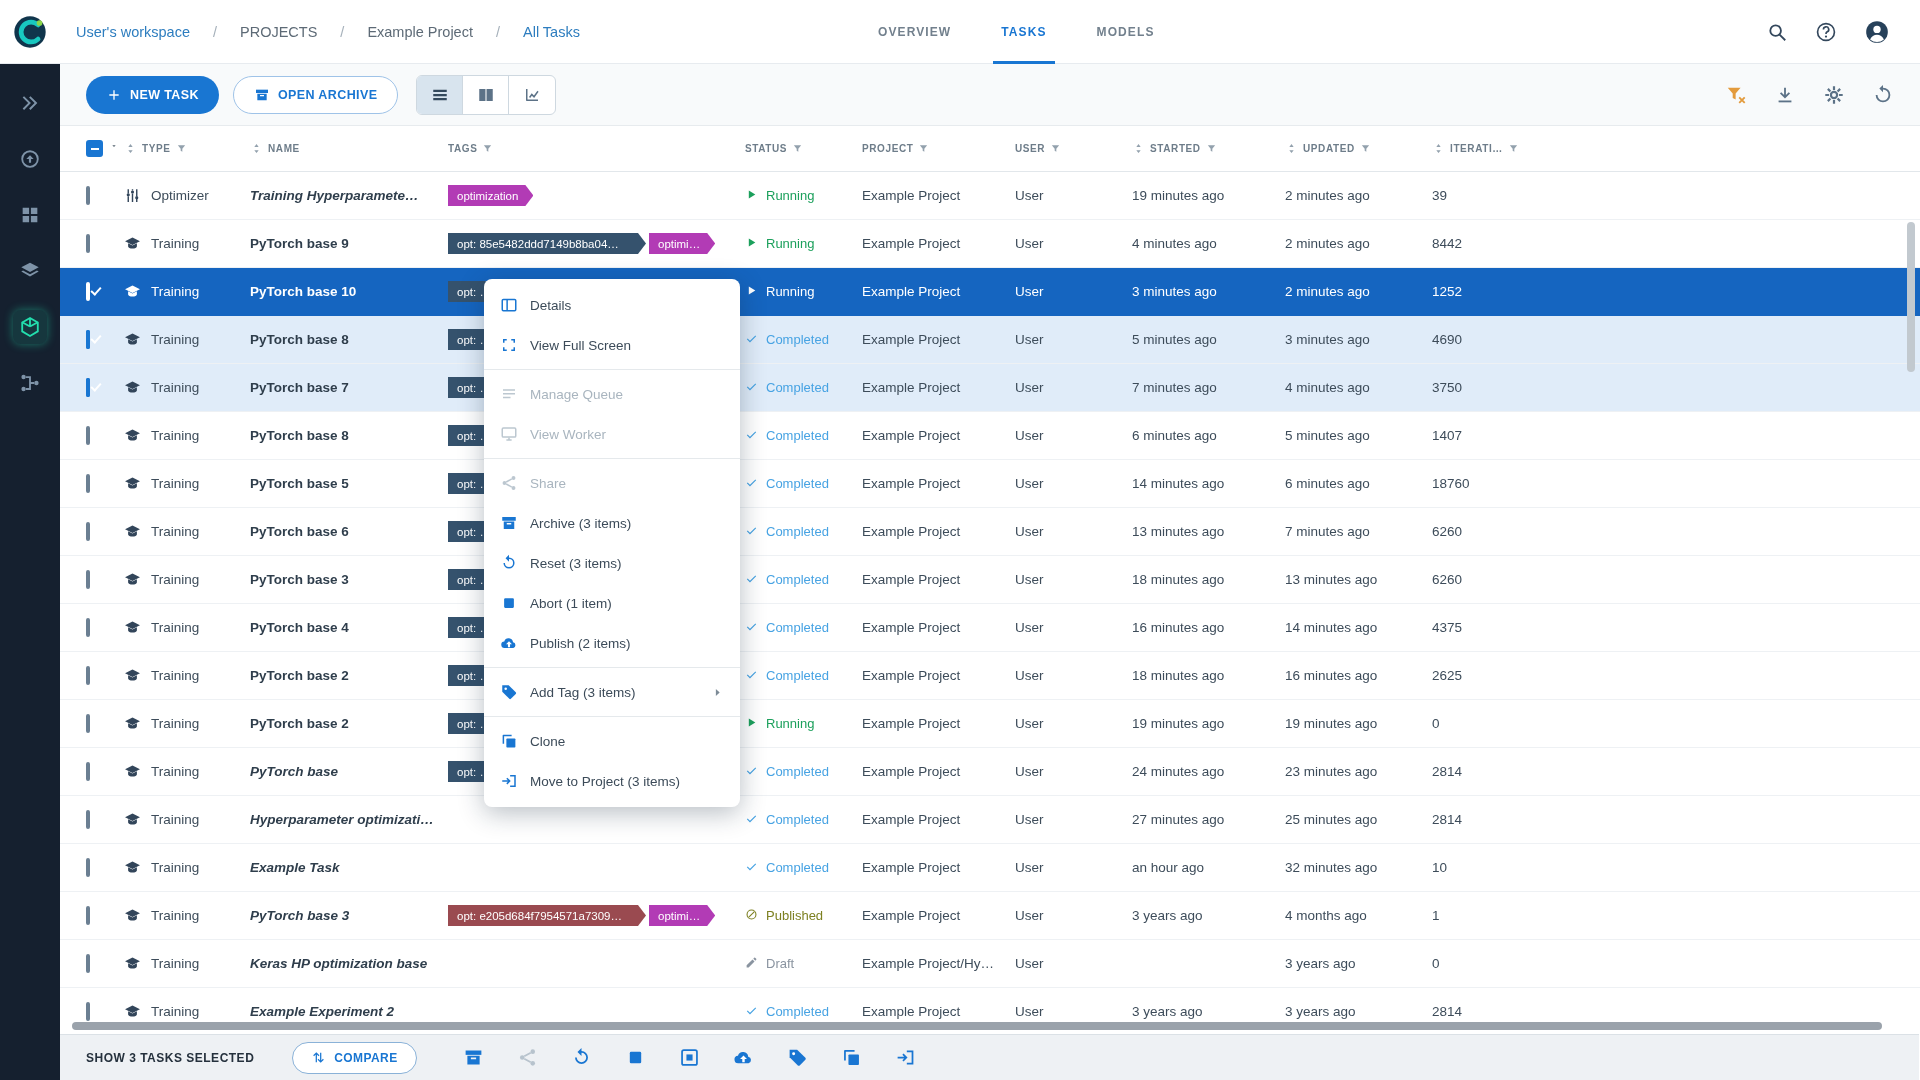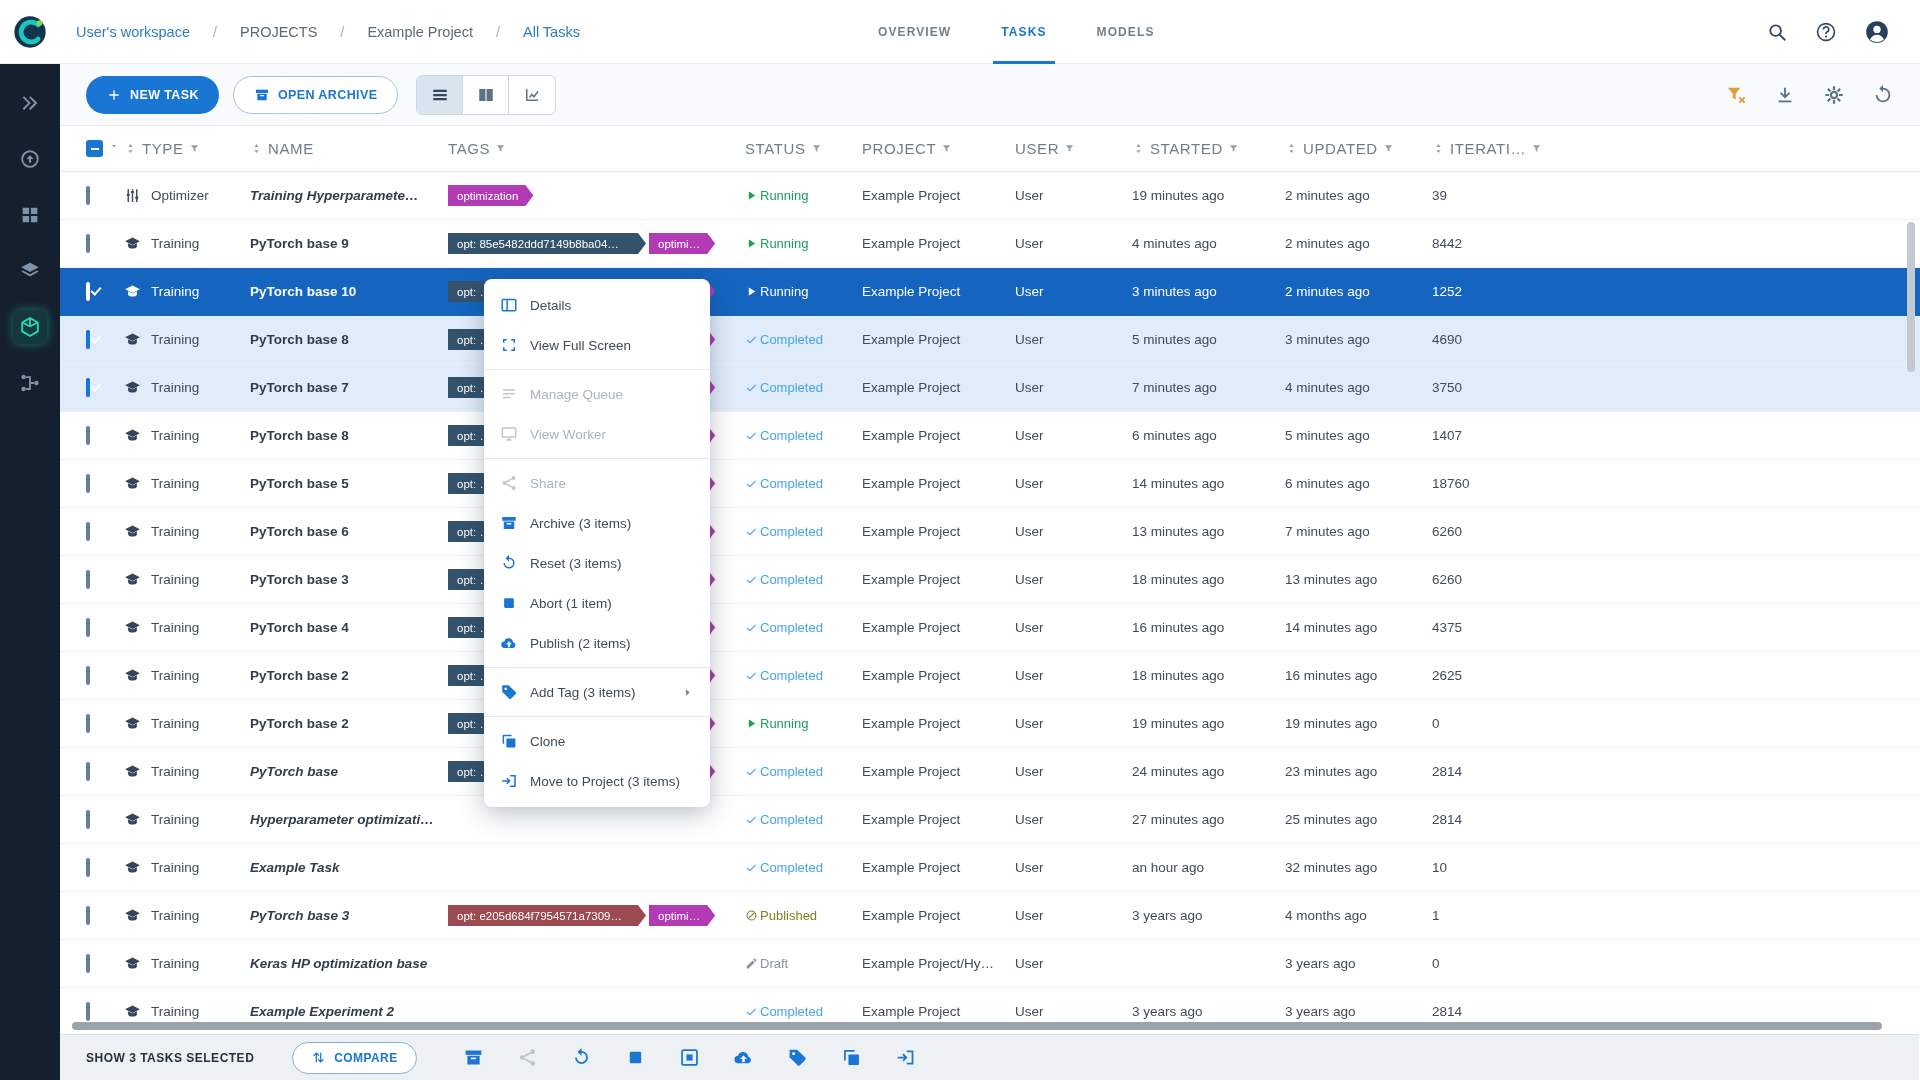--- a/index.html
+++ b/index.html
@@ -51,21 +51,21 @@
   .view-btn svg{width:18px;height:18px}
   .view-btn.active{background:#d8e4ee;color:#34495c}
   .toolbar-right{margin-left:auto;display:flex;align-items:center;gap:27px}
   .tool-icon{width:22px;height:22px;color:#5c7287;cursor:pointer}
   .tool-icon.amber{color:#e39b3d}
 
   
   .thead{position:absolute;top:62px;left:0;right:0;height:46px;display:grid;
     grid-template-columns:var(--cols);align-items:center;background:#fff;
     border-bottom:1px solid #e2e7eb;z-index:4}
-  .th{display:flex;align-items:center;gap:5px;font-size:15px;font-weight:normal;
+  .th{display:flex;align-items:center;gap:5px;font-size:10px;font-weight:bold;
     letter-spacing:.6px;color:#6e7d8a;padding-right:6px;cursor:pointer;overflow:hidden;white-space:nowrap}
   .th .sort{width:13px;height:13px;color:#93a1ad;flex:none}
   .th .funnel{width:11px;height:11px;color:#93a1ad;flex:none}
   .th-check{padding-left:26px;gap:7px}
   .caret{width:14px;height:14px;color:#54636f}
 
   
   .cb{width:17px;height:17px;border:2px solid #6b7f92;border-radius:3px;background:#fff;
     position:relative;flex:none;cursor:pointer}
   .cb.checked{background:#1976d2;border-color:#1976d2}
@@ -89,26 +89,26 @@
   .cell-name{font-weight:bold;color:#2f3e4c}
   .row.selected .cell-name{color:#fff}
   .cell-name.italic{font-style:italic}
   .cell-tags{display:flex;align-items:center;overflow:hidden}
   .tag{height:21px;display:inline-flex;align-items:center;color:#fff;font-size:11.5px;font-weight:normal;
     padding:0 15px 0 9px;margin-right:3px;white-space:nowrap;flex:none;
     clip-path:polygon(0 0,calc(100% - 8px) 0,100% 50%,calc(100% - 8px) 100%,0 100%)}
   .tag.magenta{background:#b23bb5}
   .tag.navy{background:#35526d;min-width:198px}
   .tag.maroon{background:#9a4a50;min-width:198px}
-  .cell-status{display:flex;align-items:center;gap:2px;font-size:13px}
+  .cell-status{display:flex;align-items:flex-start;gap:8px;font-size:13px}
   .st-ic{width:13px;height:13px;flex:none}
   .row.selected .cell-status{color:#fff !important}
 
   
-  .ctxmenu{position:absolute;left:484px;top:279px;width:226px;background:#fff;border-radius:8px;
+  .ctxmenu{position:absolute;left:484px;top:279px;width:256px;background:#fff;border-radius:8px;
     box-shadow:0 6px 26px rgba(20,40,60,.3);padding:6px 0;z-index:60}
   .mi{display:flex;align-items:center;gap:12px;height:40px;padding:0 16px;font-size:13.5px;
     color:#3c4b59;cursor:pointer}
   .mi .mi-ic{width:18px;height:18px;color:#1976d2;flex:none}
   .mi.disabled{color:#a9b5bf}
   .mi.disabled .mi-ic{color:#bcc7d0}
   .mi .mi-sub{margin-left:auto;width:13px;height:13px;color:#7d8b97}
   .mi-div{height:1px;background:#e5e9ec;margin:4px 0}
 
   

